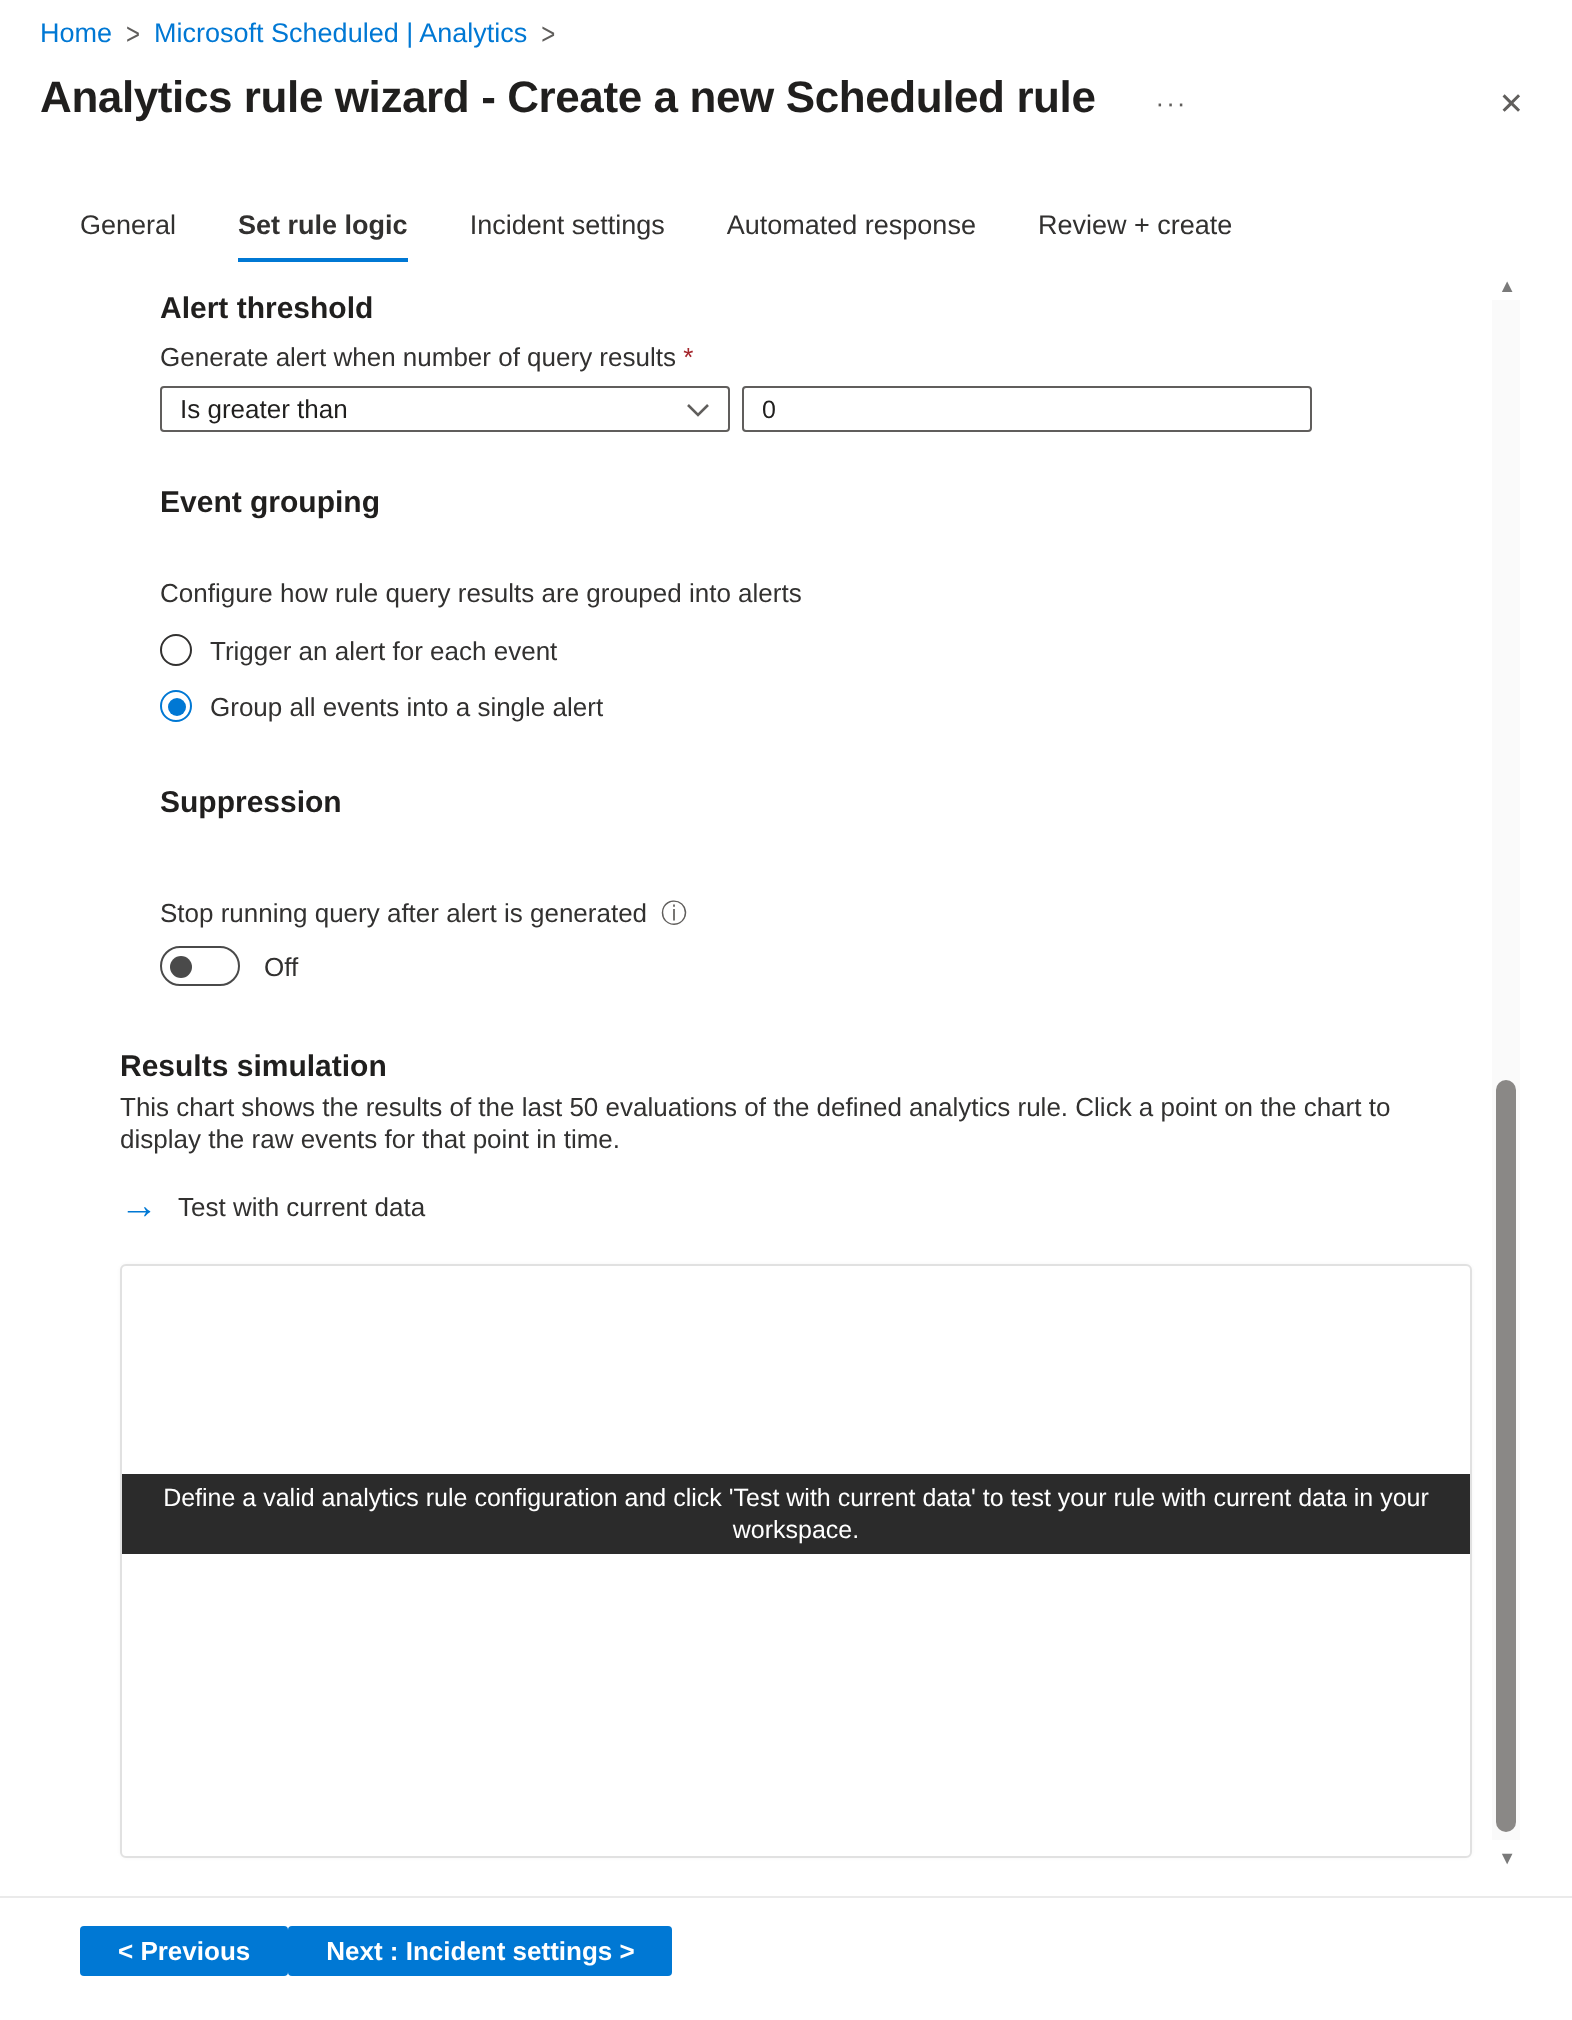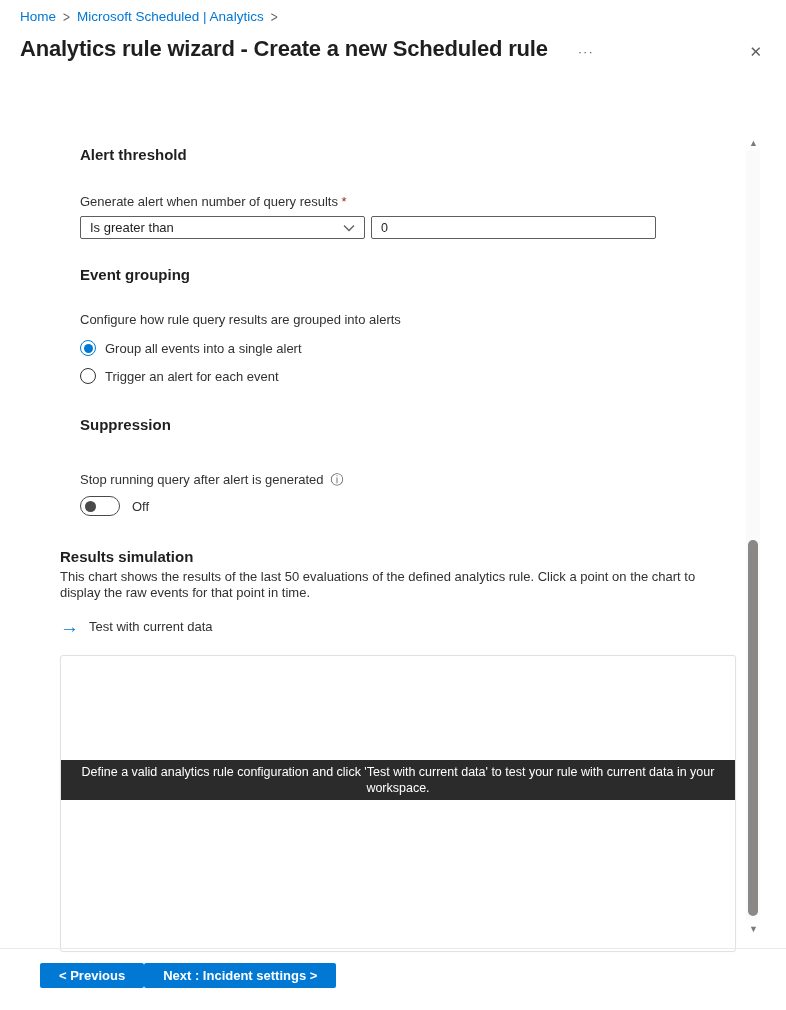--- a/index.html
+++ b/index.html
@@ -25,21 +25,21 @@
   
   .tabs { position:absolute; top:105px; left:40px; display:flex; gap:31px; font-size:13.5px; }
   .tab { color:#323130; padding-bottom:9px; cursor:pointer; border-bottom:2.5px solid transparent; }
   .tab.active { font-weight:bold; border-bottom:2.5px solid #0078d4; }
 
   
   .content { position:absolute; top:135px; left:60px; width:678px; }
   .indent { padding-left:20px; }
   .section-heading { font-size:15px; font-weight:bold; color:#201f1e; }
   .h-alert { margin-top:11px; }
-  .field-label { margin-top:31px; font-size:13px; color:#323130; }
+  .field-label { margin-top:8px; font-size:13px; color:#323130; }
   .req { color:#a4262c; }
   .controls-row { margin-top:7px; display:flex; gap:6px; }
   .dropdown {
     width:285px; height:23px; border:1px solid #605e5c; border-radius:2px;
     display:flex; align-items:center; justify-content:space-between;
     padding:0 9px; font-size:13px; color:#201f1e; cursor:pointer; background:#fff;
   }
   .chev-svg { width:12px; height:8px; stroke:#605e5c; fill:none; stroke-width:1.3; }
   .txt-input {
     width:285px; height:23px; border:1px solid #605e5c; border-radius:2px;
@@ -114,20 +114,27 @@
     <a class="crumb-link">Microsoft Scheduled | Analytics</a>
     <span class="crumb-sep">&gt;</span>
   </div>
 
   <div class="title-row">
     <span class="page-title">Analytics rule wizard - Create a new Scheduled rule</span>
     <span class="more-icon">···</span>
     <span class="close-icon">✕</span>
   </div>
 
+  <div class="tabs">
+    <div class="tab">General</div>
+    <div class="tab active">Set rule logic</div>
+    <div class="tab">Incident settings</div>
+    <div class="tab">Automated response</div>
+    <div class="tab">Review + create</div>
+  </div>
 
   <div class="content">
     <div class="indent">
 
       <div class="section-heading h-alert">Alert threshold</div>
       <div class="field-label">
         <span>Generate alert when number of query results</span>
         <span class="req">*</span>
       </div>
       <div class="controls-row">
@@ -136,28 +143,28 @@
           <svg class="chev-svg" viewBox="0 0 12 8">
               <polyline points="1,1.5 6,6.5 11,1.5"></polyline>
             </svg>
         </div>
         <input class="txt-input" type="text" value="0" style="">
       </div>
 
       <div class="section-heading h-event">Event grouping</div>
       <div class="group-desc">Configure how rule query results are grouped into alerts</div>
       <div class="radio-row">
+        <span class="radio-outer"></span>
+        <span class="radio-label">Trigger an alert for each event</span>
+      </div>
+      <div class="radio-row">
         <span class="radio-outer sel">
             <span class="radio-dot"></span>
           </span>
         <span class="radio-label">Group all events into a single alert</span>
-      </div>
-      <div class="radio-row">
-        <span class="radio-outer"></span>
-        <span class="radio-label">Trigger an alert for each event</span>
       </div>
 
       <div class="section-heading h-supp">Suppression</div>
       <div class="supp-label-row">
         <span>Stop running query after alert is generated</span>
         <span class="info-icon">ⓘ</span>
       </div>
       <div class="toggle-row">
         <div class="toggle">
           <span class="toggle-knob"></span>

